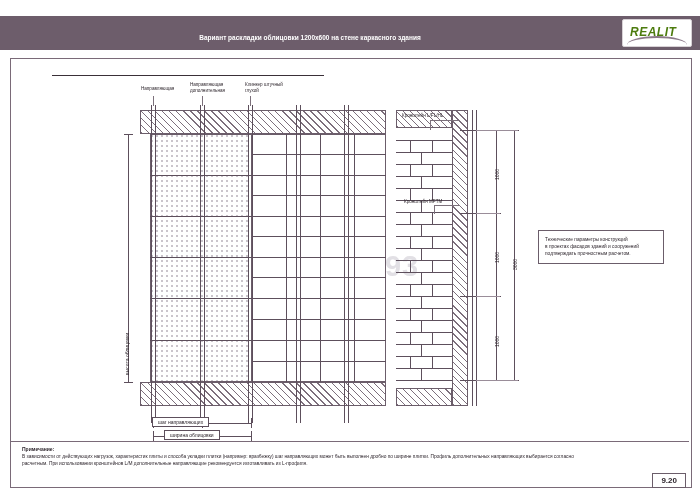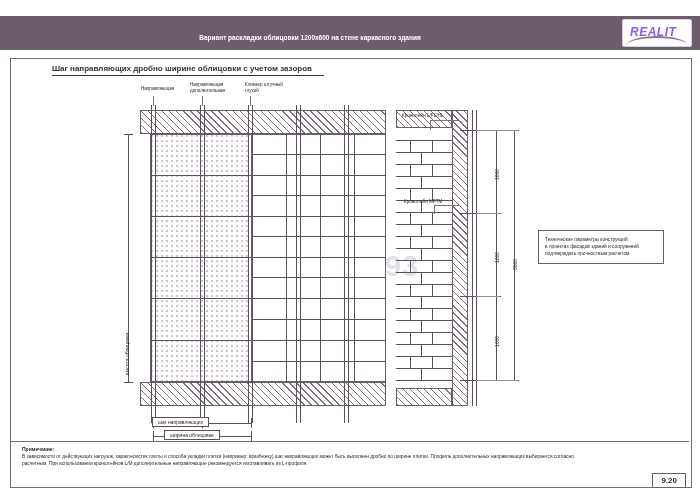--- a/index.html
+++ b/index.html
@@ -59,21 +59,21 @@
     border-radius: 2px;
     overflow: hidden;
   }
   .logo-text {
     position: absolute;
     left: 7px;
     top: 5px;
     font-size: 12px;
     font-style: italic;
     font-weight: bold;
-    color: #8b5cf6;
+    color: #4d7c0f;
     letter-spacing: .5px;
   }
   .logo-swoosh {
     position: absolute;
     left: 4px;
     top: 16px;
     width: 60px;
     height: 7px;
     border-top: 2px solid #8c7a8a;
     border-radius: 50%/100% 100% 0 0;
@@ -245,21 +245,20 @@
 
   <div class="header-bar"></div>
   <div class="header-sub">Вариант раскладки облицовки 1200х600 на стене каркасного здания</div>
   <div class="logo-box">
     <div class="logo-text">REALIT</div>
     <div class="logo-swoosh"></div>
   </div>
 
   <div class="frame"></div>
 
-  <div class="section-title">Шаг направляющих дробно ширине облицовки с учетом зазоров</div>
   <div class="title-underline"></div>
 
   <div class="wm-alfas">ALFAS</div>
   <div class="wm-phone">8 (800) 775-05-93</div>
 
   <div class="hatch-wall" style="left:140px; top:110px; width:246px; height:24px;"></div>
 
   <div class="hatch-wall" style="left:140px; top:382px; width:246px; height:24px;"></div>
 
   <div class="tile-grid speck" style="left:150px; top:134px; width:102px; height:248px;"></div>

